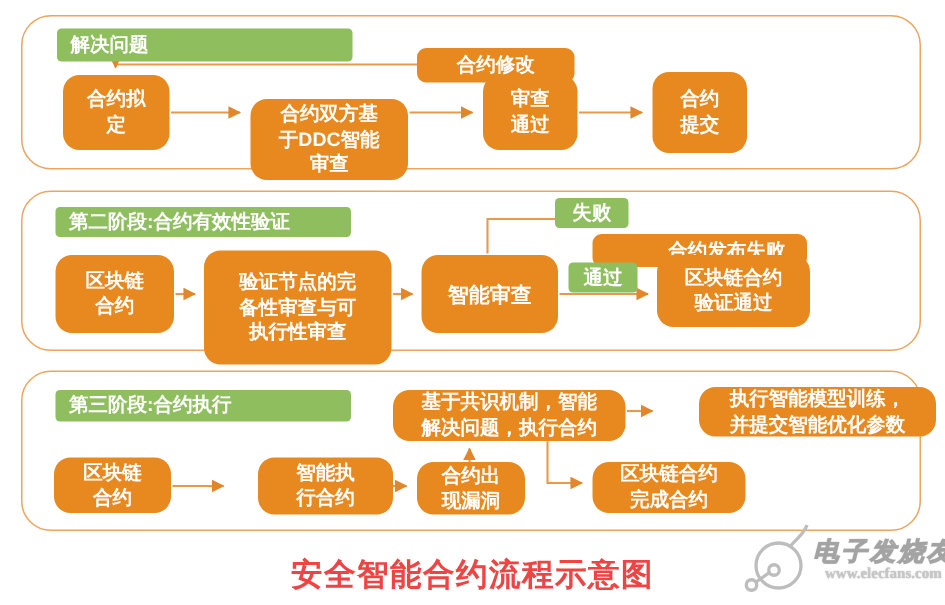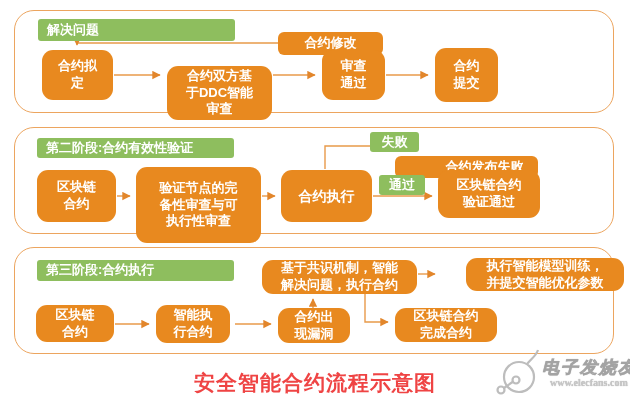--- a/index.html
+++ b/index.html
@@ -87,31 +87,31 @@
 通过</div>
   <div class="box" style="left:435px;top:48px;width:63px;height:54px;">合约
 提交</div>
 
   <div class="tag stage-label" style="left:37px;top:138px;width:197px;height:20px;">第二阶段:合约有效性验证</div>
   <div class="box" style="left:37px;top:170px;width:79px;height:52px;">区块链
 合约</div>
   <div class="box" style="left:136px;top:167px;width:125px;height:76px;">验证节点的完
 备性审查与可
 执行性审查</div>
-  <div class="box" style="left:281px;top:170px;width:91px;height:52px;font-size:14px;">合约执行</div>
+  <div class="box" style="left:281px;top:170px;width:91px;height:52px;font-size:14px;">智能审查</div>
   <div class="tag" style="left:333px;top:132px;width:49px;height:20px;margin-left:37px;">失败</div>
   <div class="box strip" style="left:395px;top:138px;width:107px;height:22px;padding-left:36px;">合约发布失败</div>
   <div class="tag" style="left:379px;top:175px;width:46px;height:20px;">通过</div>
   <div class="box" style="left:438px;top:170px;width:102px;height:48px;">区块链合约
 验证通过</div>
 
   <div class="tag stage-label" style="left:37px;top:260px;width:197px;height:21px;">第三阶段:合约执行</div>
   <div class="box" style="left:36px;top:305px;width:78px;height:37px;">区块链
 合约</div>
-  <div class="box" style="left:156px;top:305px;width:74px;height:38px;text-align:center;">智能执
+  <div class="box" style="left:172px;top:305px;width:90px;height:38px;text-align:center;">智能执
 行合约</div>
   <div class="box" style="left:278px;top:308px;width:72px;height:35px;">合约出
 现漏洞</div>
   <div class="box" style="left:262px;top:260px;width:155px;height:34px;">基于共识机制，智能
 解决问题，执行合约</div>
   <div class="box" style="left:442px;top:258px;width:158px;height:33px;margin-left:24px;">执行智能模型训练，
 并提交智能优化参数</div>
   <div class="box" style="left:395px;top:308px;width:102px;height:34px;">区块链合约
 完成合约</div>
 

